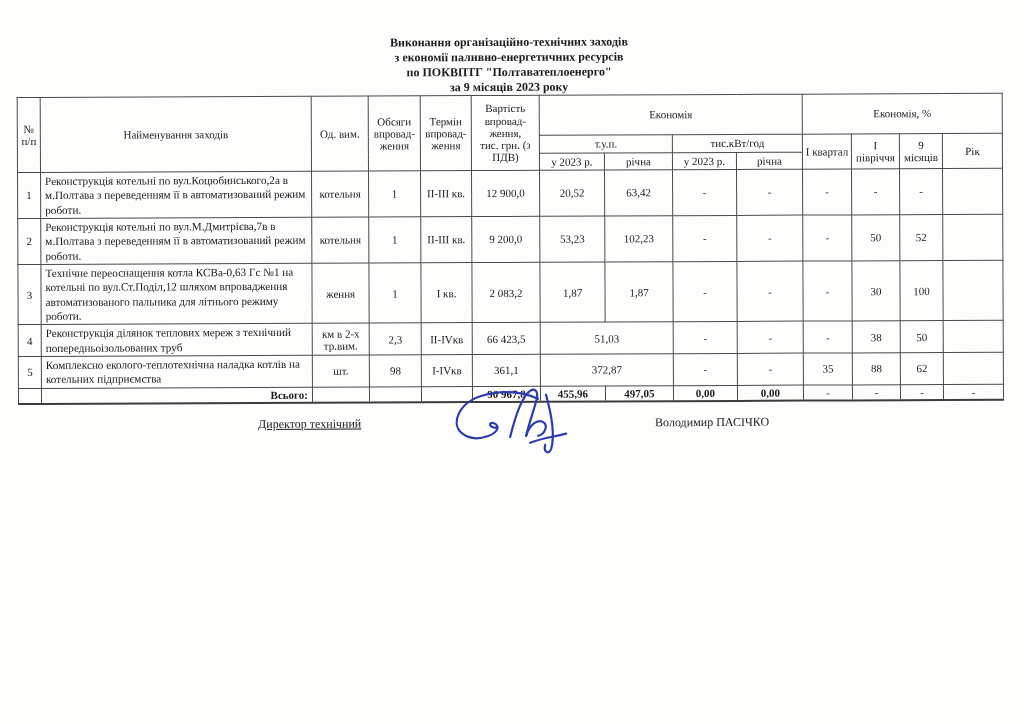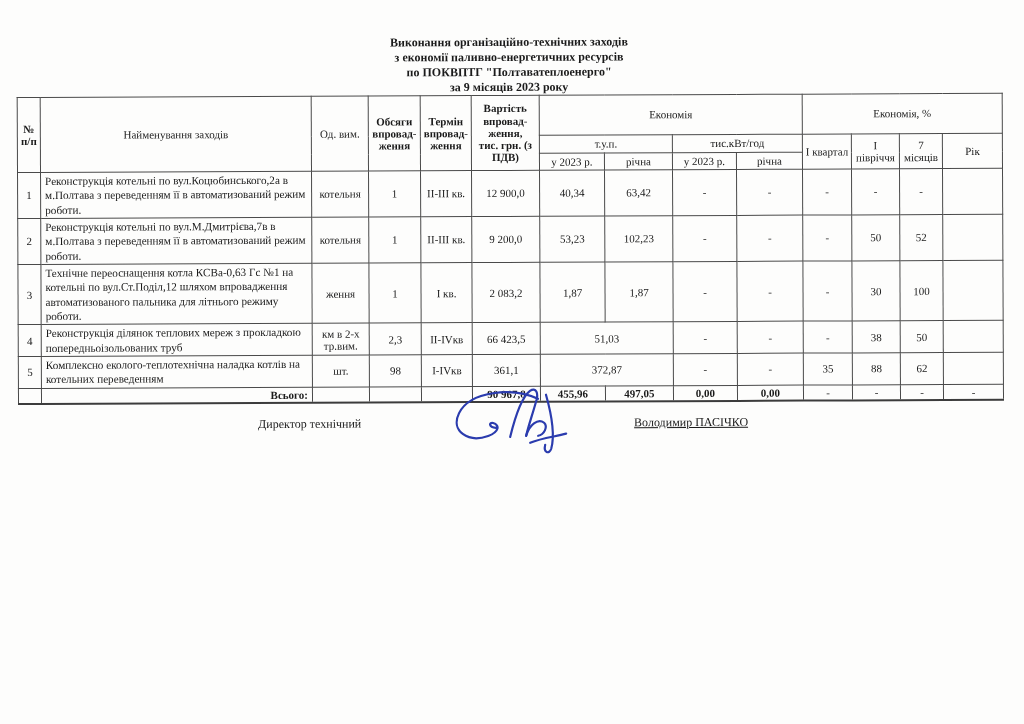--- a/index.html
+++ b/index.html
@@ -23,34 +23,34 @@
     position:absolute;left:18px;top:97px;width:985px;
     border-collapse:collapse;table-layout:fixed;
     font-size:11px;
   }
   td,th{
     border:1px solid #4a4a4a;
     text-align:center;vertical-align:middle;
     padding:1px 2px;overflow:hidden;
   }
   th{font-weight:normal;line-height:1.12;font-size:11px;}
-  .pre{white-space:pre-line;font-weight:bold;}
+  .pre{white-space:pre-line;}
   thead tr:nth-child(1){height:40px;}
   thead tr:nth-child(2){height:18px;}
   thead tr:nth-child(3){height:17px;}
   tbody tr:nth-child(1),tbody tr:nth-child(2),tbody tr:nth-child(3){height:45px;}
   tbody tr:nth-child(4){height:30px;}
   tbody tr:nth-child(5){height:28px;}
   tbody tr.total{height:16px;}
   td.name{text-align:left;padding:1px 4px;line-height:1.28;font-size:11.2px;}
   tr.total td{font-weight:bold;border-bottom:2px solid #3c3c3c;}
   td.total-label{text-align:right;padding-right:4px;}
   .sig-row{position:absolute;left:0;top:385px;width:1024px;height:80px;font-size:12px;}
-  .sig-label-left{position:absolute;left:258px;top:33px;}
-  .sig-label-right{position:absolute;left:634px;top:33px;text-decoration:underline;}
+  .sig-label-left{position:absolute;left:258px;top:33px;text-decoration:underline;}
+  .sig-label-right{position:absolute;left:655px;top:33px;}
   .sig-svg{position:absolute;left:450px;top:2px;}
 </style>
 </head>
 <body>
 
 <div class="page">
 
   <div class="title-block">
     <div>Виконання організаційно-технічних заходів</div>
     <div>з економії паливно-енергетичних ресурсів</div>
@@ -93,39 +93,39 @@
 тис. грн. (з
 ПДВ)</th>
         <th colspan="4">Економія</th>
         <th colspan="4">Економія, %</th>
       </tr>
       <tr>
         <th colspan="2">т.у.п.</th>
         <th colspan="2">тис.кВт/год</th>
         <th rowspan="2">І квартал</th>
         <th rowspan="2">І півріччя</th>
-        <th rowspan="2">7 місяців</th>
+        <th rowspan="2">9 місяців</th>
         <th rowspan="2">Рік</th>
       </tr>
       <tr>
         <th>у 2023 р.</th>
         <th>річна</th>
         <th>у 2023 р.</th>
         <th>річна</th>
       </tr>
     </thead>
     <tbody>
         <tr>
           <td>1</td>
           <td class="name">Реконструкція котельні по вул.Коцюбинського,2а в м.Полтава з переведенням її в автоматизований режим роботи.</td>
           <td>котельня</td>
           <td>1</td>
           <td>ІІ-ІІІ кв.</td>
           <td>12 900,0</td>
-          <td>40,34</td>
+          <td>20,52</td>
           <td>63,42</td>
           <td>-</td>
           <td>-</td>
           <td>-</td>
           <td>-</td>
           <td>-</td>
           <td></td>
         </tr>
         <tr>
           <td>2</td>
@@ -154,36 +154,36 @@
           <td>1,87</td>
           <td>-</td>
           <td>-</td>
           <td>-</td>
           <td>30</td>
           <td>100</td>
           <td></td>
         </tr>
         <tr>
           <td>4</td>
-          <td class="name">Реконструкція ділянок теплових мереж  з прокладкою попередньоізольованих труб</td>
+          <td class="name">Реконструкція ділянок теплових мереж  з технічний попередньоізольованих труб</td>
           <td>км в 2-х тр.вим.</td>
           <td>2,3</td>
           <td>ІІ-IVкв</td>
           <td>66 423,5</td>
           <td colspan="2">51,03</td>
           <td>-</td>
           <td>-</td>
           <td>-</td>
           <td>38</td>
           <td>50</td>
           <td></td>
         </tr>
         <tr>
           <td>5</td>
-          <td class="name">Комплексно еколого-теплотехнічна наладка котлів на котельних переведенням</td>
+          <td class="name">Комплексно еколого-теплотехнічна наладка котлів на котельних підприємства</td>
           <td>шт.</td>
           <td>98</td>
           <td>І-IVкв</td>
           <td>361,1</td>
           <td colspan="2">372,87</td>
           <td>-</td>
           <td>-</td>
           <td>35</td>
           <td>88</td>
           <td>62</td>

